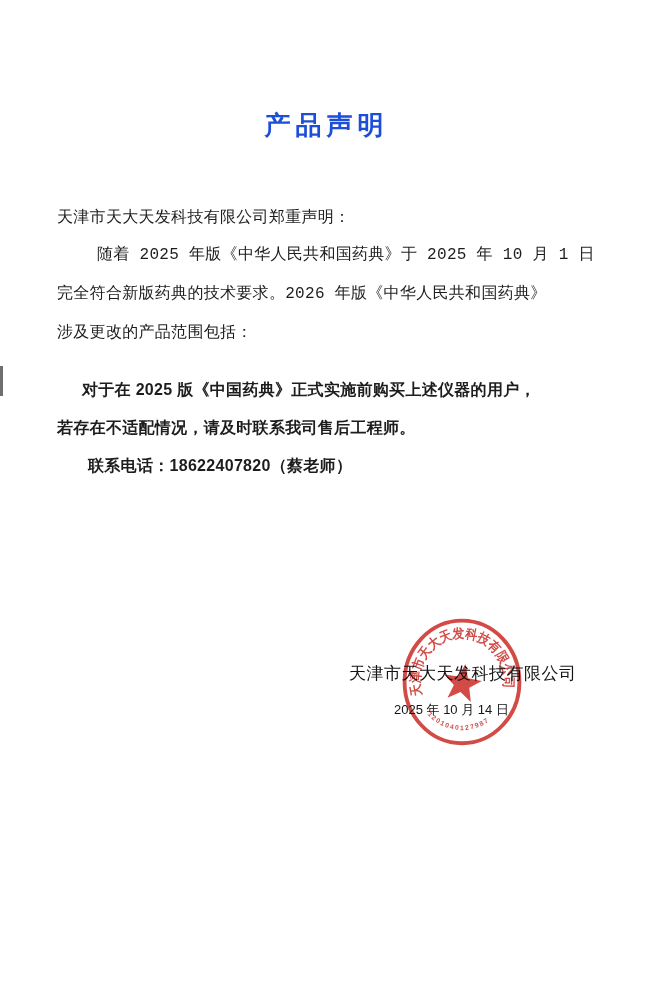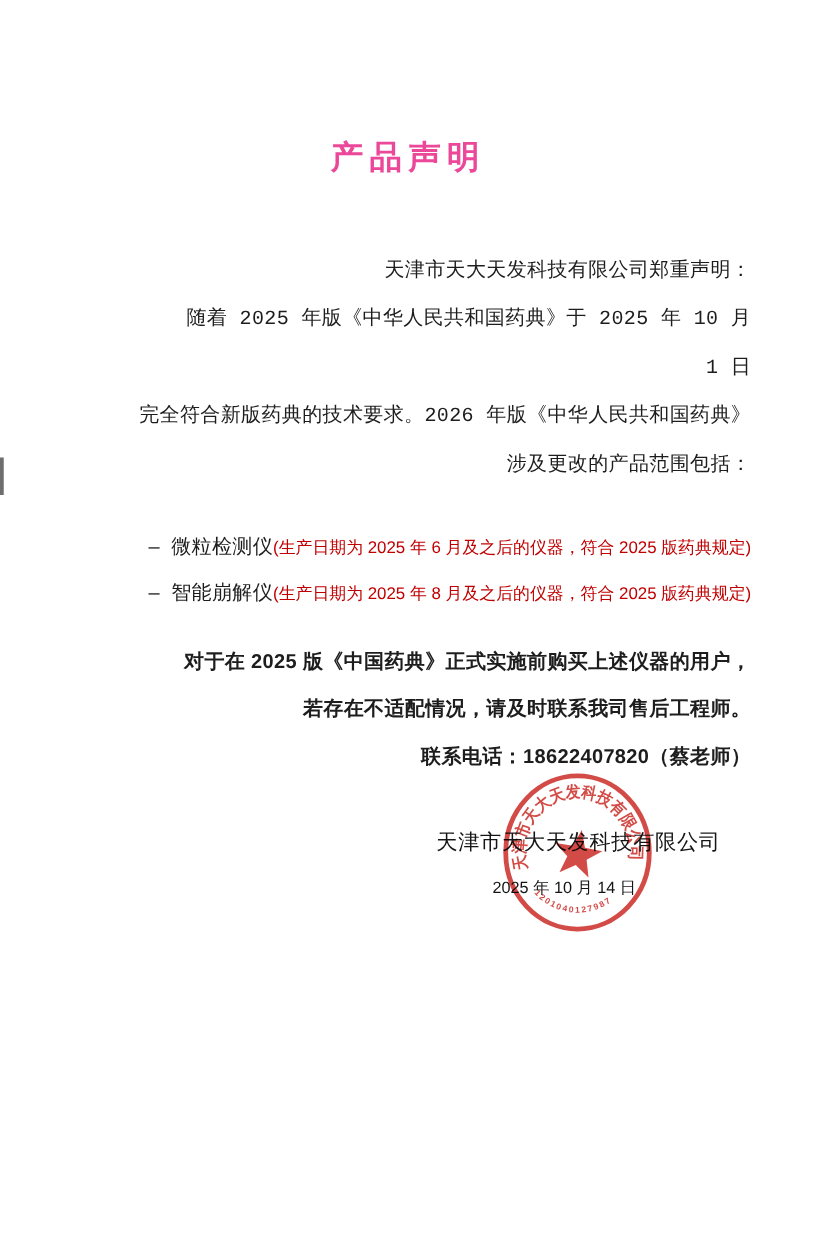--- a/index.html
+++ b/index.html
@@ -12,29 +12,28 @@
     color:#1d1d1d;
     overflow:hidden;
   }
   .doc-title{
     margin:0;
     padding-top:109px;
     text-align:center;
     font-size:26px;
     line-height:32px;
     font-weight:bold;
-    color:#ec4899;
+    color:#1d4ed8;
     letter-spacing:5px;
   }
   .body-text{
-    margin:0 52px 0 107px;
+    margin:0 52px 0 57px;
     font-size:16px;
     font-weight:500;
     letter-spacing:0.3px;
-    text-align:right;
   }
   .opening{
     margin-top:56px;
     line-height:39px;
   }
   .para1 .line{line-height:39px;font-family:Liberation Mono, monospace;}
   .indent-lg{padding-left:40px;}
   .indent-md{padding-left:25px;}
   .indent-sm{padding-left:31px;}
   .products{
@@ -94,28 +93,20 @@
   <div class="body-text">
 
     <div class="opening">天津市天大天发科技有限公司郑重声明：</div>
 
     <div class="para1">
       <div class="line indent-lg">随着 2025 年版《中华人民共和国药典》于 2025 年 10 月 1 日</div>
       <div class="line">完全符合新版药典的技术要求。2026 年版《中华人民共和国药典》</div>
       <div class="line">涉及更改的产品范围包括：</div>
     </div>
 
-    <ul class="products">
-      <li class="product">
-        <span class="dash">–</span><span class="product-name">微粒检测仪</span><span class="product-note">(生产日期为 2025 年 6 月及之后的仪器，符合 2025 版药典规定)</span>
-      </li>
-      <li class="product">
-        <span class="dash">–</span><span class="product-name">智能崩解仪</span><span class="product-note">(生产日期为 2025 年 8 月及之后的仪器，符合 2025 版药典规定)</span>
-      </li>
-    </ul>
 
     <div class="para2">
       <div class="line indent-md">对于在 2025 版《中国药典》正式实施前购买上述仪器的用户，</div>
       <div class="line">若存在不适配情况，请及时联系我司售后工程师。</div>
       <div class="line indent-sm">联系电话：18622407820（蔡老师）</div>
     </div>
 
   </div>
 
   <div class="signature-company">天津市天大天发科技有限公司</div>

